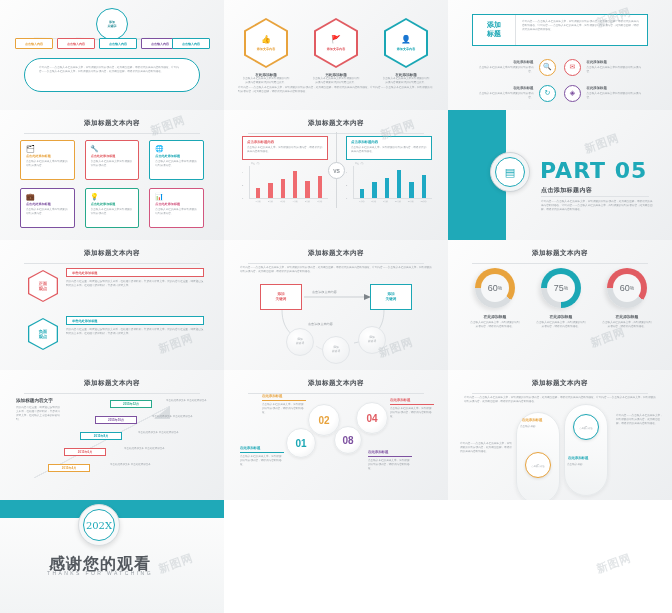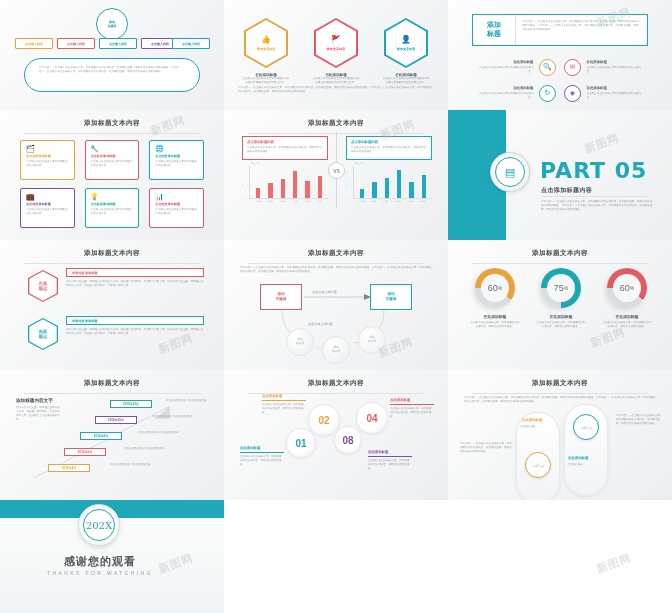--- a/index.html
+++ b/index.html
@@ -253,21 +253,21 @@
     position:absolute;left:78px;top:4px;width:42px;height:42px;border-radius:50%;
     background:#f7f8f9;border:1px solid #d9dde0;box-shadow:0 2px 5px rgba(0,0,0,.12);
     display:flex;align-items:center;justify-content:center;
   }
   .th-ring-in {
     width:32px;height:32px;border-radius:50%;border:1.4px solid #1fa9b8;background:#fff;
     display:flex;align-items:center;justify-content:center;
     font-size:10px;color:#1fa9b8;font-family:"DejaVu Serif", serif;
   }
   .th-cn { position:absolute;left:0;top:54px;width:200px;text-align:center;
-           font-size:11px;font-weight:bold;color:#53585e;letter-spacing:1px; }
+           font-size:16px;font-weight:bold;color:#53585e;letter-spacing:1px; }
   .th-en { position:absolute;left:0;top:70px;width:200px;text-align:center;
            font-size:5px;color:#9aa0a6;letter-spacing:2.4px; }
 
   
   .wm {
     position:absolute;color:rgba(180,186,192,.38);font-size:11px;font-weight:bold;
     transform:rotate(-20deg); pointer-events:none; letter-spacing:1px;
   }
 </style>
 </head>

